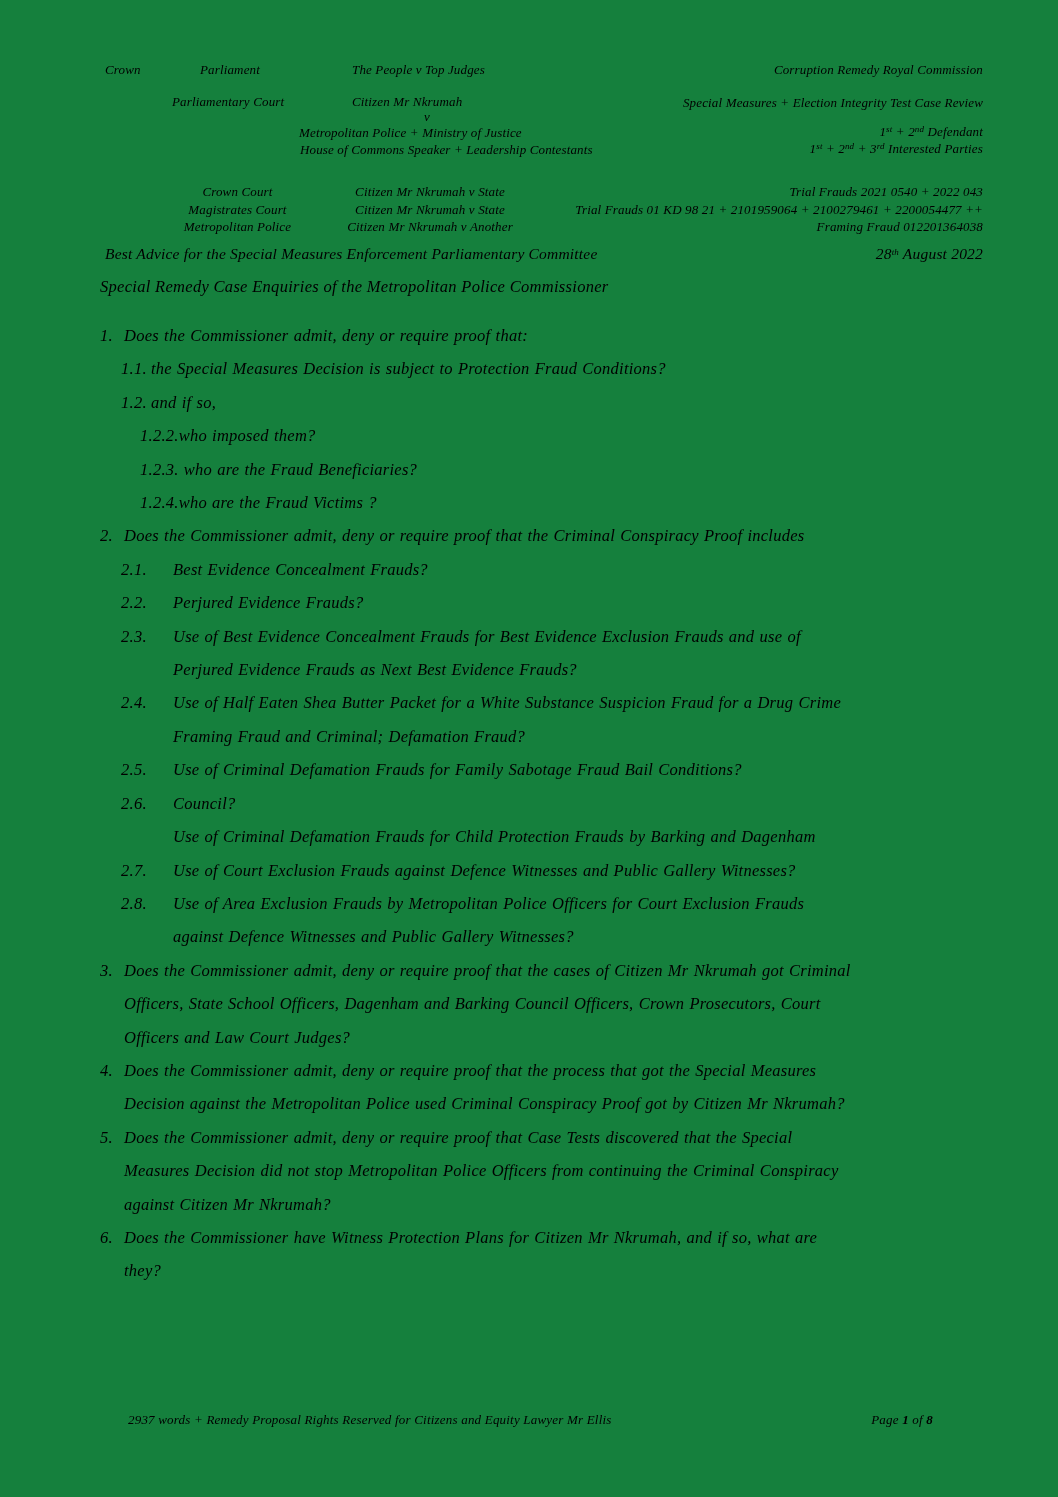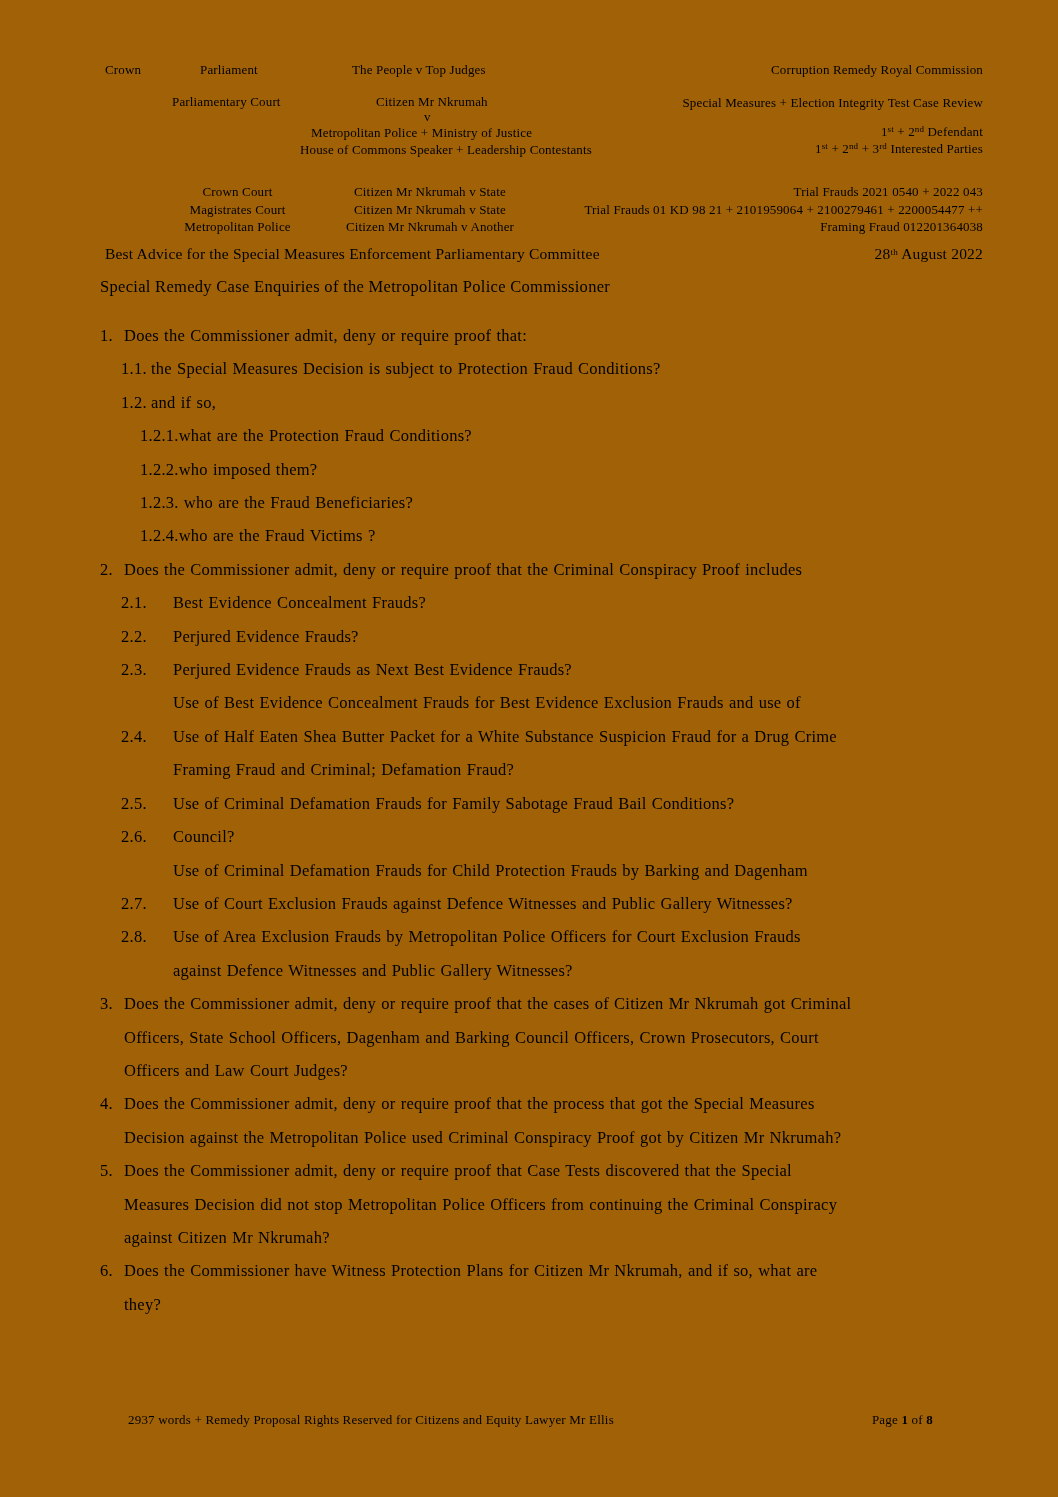--- a/index.html
+++ b/index.html
@@ -1,23 +1,24 @@
 <!DOCTYPE html>
 <html><head>
 <meta charset="utf-8">
 <style>
   html, body { margin: 0; padding: 0; background: #ffffff; }
   .page {
     position: relative;
     width: 1058px;
     height: 1497px;
-    background: #a16207;
+    background: #15803d;
     color: #000000;
     font-family: "Liberation Serif", "DejaVu Serif", serif;
     overflow: hidden;
+    font-style: italic;
   }
   .abs { position: absolute; white-space: nowrap; }
   .mast { font-size: 13px; letter-spacing: 0.15px; }
   .right-align { text-align: right; }
   .center-align { text-align: center; }
   sup.ord { font-size: 9px; vertical-align: baseline; position: relative; top: -4.5px; }
   .cols3 { line-height: 17.6px; }
   .title-line { font-size: 15.5px; letter-spacing: 0.2px; }
   .subject-line { font-size: 16.5px; letter-spacing: 0.3px; }
   .content {
@@ -51,26 +52,26 @@
 <body>
 
 <div class="page">
 
   <span class="abs mast" style="left:105px; top:62px;">Crown</span>
   <span class="abs mast" style="left:200px; top:62px;">Parliament</span>
   <span class="abs mast" style="left:352px; top:62px;">The People v Top Judges</span>
   <span class="abs mast" style="right:75px; top:62px;">Corruption Remedy Royal Commission</span>
 
   <span class="abs mast" style="left:172px; top:94px;">Parliamentary Court</span>
-  <span class="abs mast" style="left:376px; top:94px;text-align:right;">Citizen Mr Nkrumah</span>
+  <span class="abs mast" style="left:352px; top:94px;text-align:right;">Citizen Mr Nkrumah</span>
   <span class="abs mast" style="right:75px; top:95px;">Special Measures + Election Integrity Test Case Review</span>
 
   <span class="abs mast" style="left:424px; top:109px;">v</span>
 
-  <span class="abs mast" style="left:311px; top:125px;">Metropolitan Police + Ministry of Justice</span>
+  <span class="abs mast" style="left:299px; top:125px;">Metropolitan Police + Ministry of Justice</span>
   <span class="abs mast" style="right:75px; top:124px;"><span>1</span><sup class="ord">st</sup><span> + 2</span><sup class="ord">nd</sup><span> Defendant</span></span>
 
   <span class="abs mast" style="left:300px; top:142px;">House of Commons Speaker + Leadership Contestants</span>
   <span class="abs mast" style="right:75px; top:141px;"><span>1</span><sup class="ord">st</sup><span> + 2</span><sup class="ord">nd</sup><span> + 3</span><sup class="ord">rd</sup><span> Interested Parties</span></span>
 
   <div class="abs mast cols3 center-align" style="left:175px; top:183px; width:125px;">
     <div>Crown Court</div>
     <div>Magistrates Court</div>
     <div>Metropolitan Police</div>
   </div>
@@ -99,23 +100,20 @@
     <div class="q lvl2">
       <span class="num">1.1.</span>
       <span class="ln">the Special Measures Decision is subject to Protection Fraud Conditions?</span>
     </div>
 
     <div class="q lvl2">
       <span class="num">1.2.</span>
       <span class="ln">and if so,</span>
     </div>
 
-    <div class="q lvl3">
-      <span class="num">1.2.1.</span><span class="ln">what are the Protection Fraud Conditions?</span>
-    </div>
 
     <div class="q lvl3">
       <span class="num">1.2.2.</span><span class="ln">who imposed them?</span>
     </div>
 
     <div class="q lvl3">
       <span class="num">1.2.3.</span><span class="ln"> who are the Fraud Beneficiaries?</span>
     </div>
 
     <div class="q lvl3">
@@ -132,22 +130,22 @@
       <span class="ln">Best Evidence Concealment Frauds?</span>
     </div>
 
     <div class="q lvl2b">
       <span class="num">2.2.</span>
       <span class="ln">Perjured Evidence Frauds?</span>
     </div>
 
     <div class="q lvl2b">
       <span class="num">2.3.</span>
+      <span class="ln">Use of Best Evidence Concealment Frauds for Best Evidence Exclusion Frauds and use of</span>
       <span class="ln">Perjured Evidence Frauds as Next Best Evidence Frauds?</span>
-      <span class="ln">Use of Best Evidence Concealment Frauds for Best Evidence Exclusion Frauds and use of</span>
     </div>
 
     <div class="q lvl2b">
       <span class="num">2.4.</span>
       <span class="ln">Use of  Half Eaten Shea Butter Packet for a White Substance Suspicion Fraud for a Drug Crime</span>
       <span class="ln">Framing Fraud and Criminal; Defamation Fraud?</span>
     </div>
 
     <div class="q lvl2b">
       <span class="num">2.5.</span>

